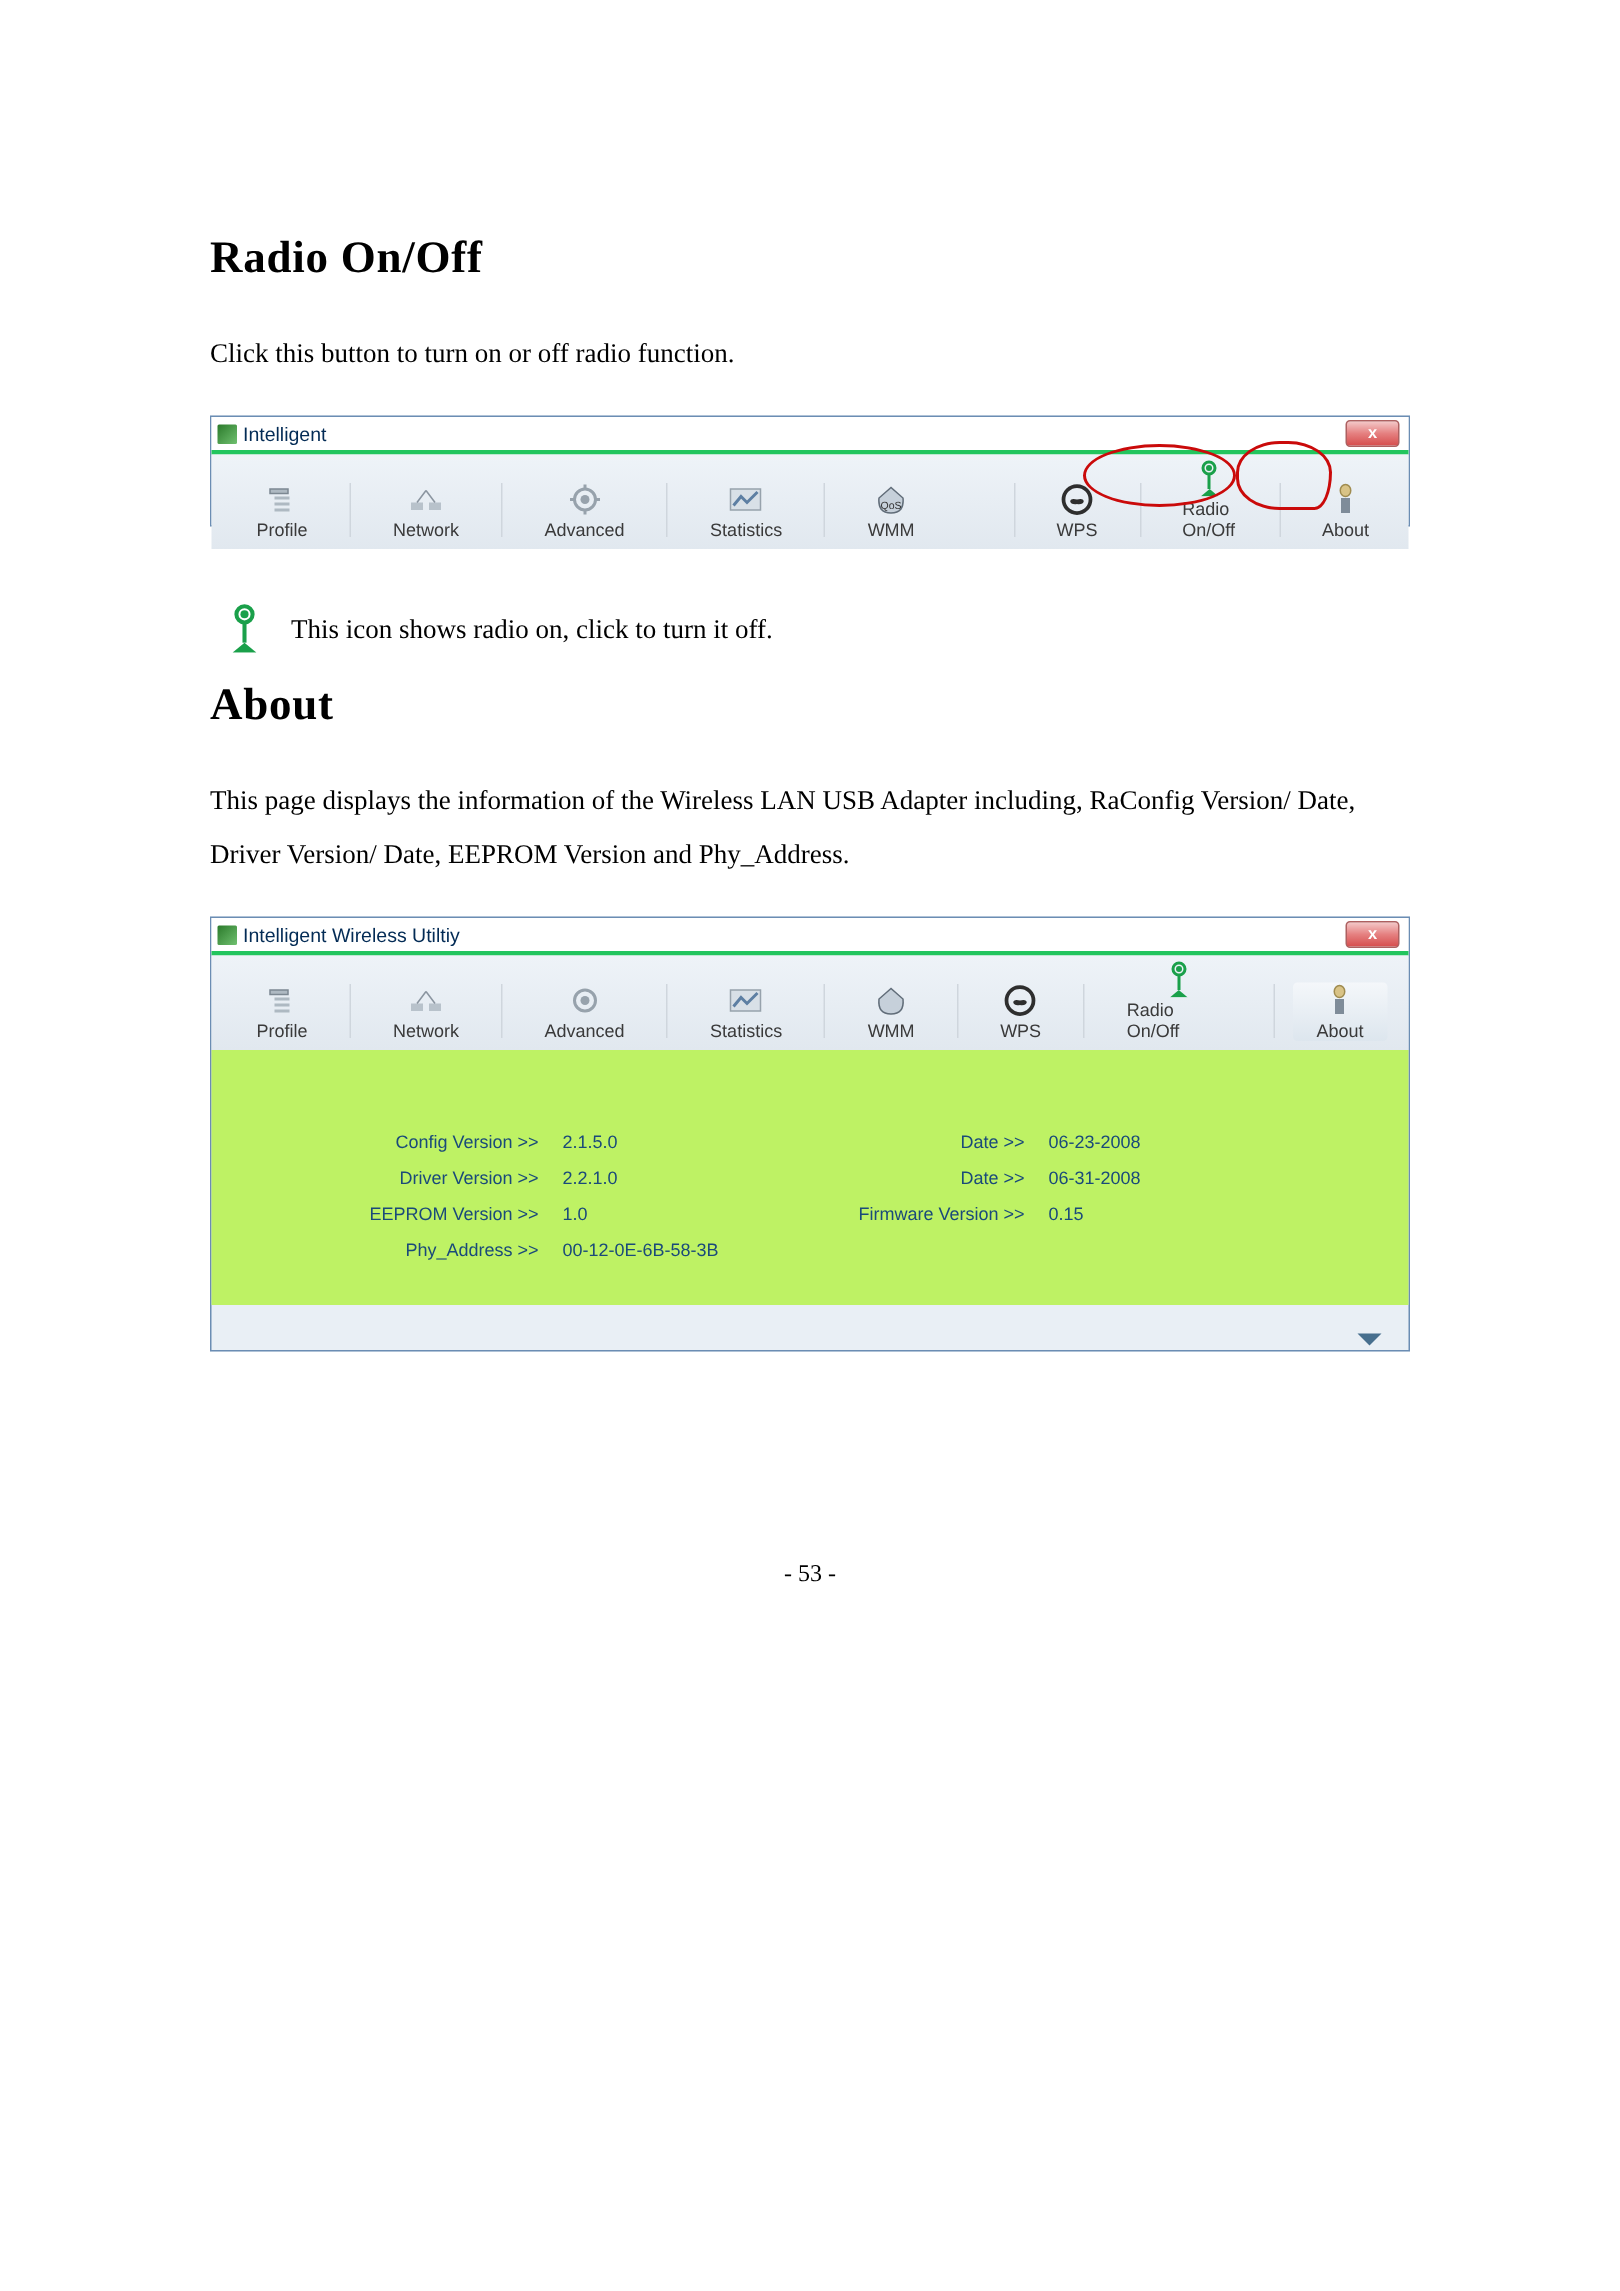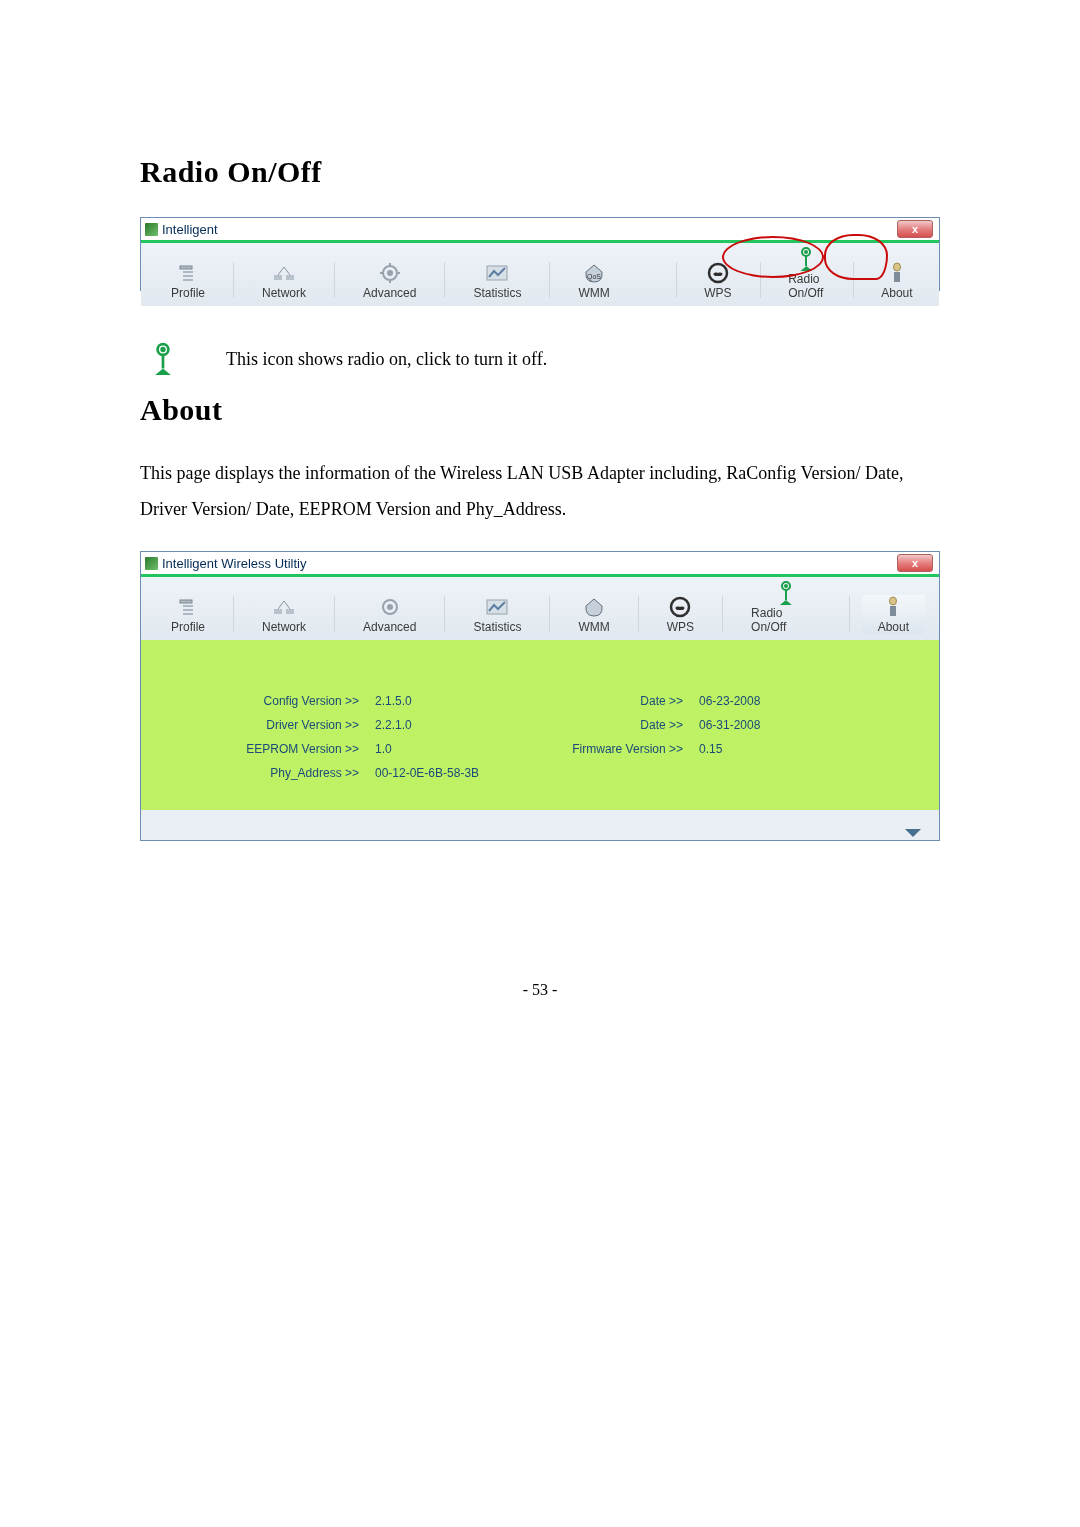--- a/index.html
+++ b/index.html
@@ -138,21 +138,20 @@
   .val1  { width: 148px; }
   .lbl2  { width: 160px; text-align: right; padding-right: 16px; }
   .val2  { width: 120px; }
   
   .legend {
     display: flex;
     align-items: center;
     margin-bottom: 22px;
     font-family: "Times New Roman", serif;
     font-size: 18px;
-    gap: 32px;
   }
   .legend .slot {
     width: 46px;
     display: flex;
     align-items: center;
     justify-content: center;
     margin-right: 8px;
   }
   
   .radio-icon {
@@ -186,20 +185,21 @@
     border-radius:1px;
     vertical-align:middle;
   }
 </style>
 </head>
 <body>
 
 <div class="page">
 
   <h1 class="section">Radio On/Off</h1>
+  <p class="body">Click this button to turn on or off radio function.</p>
 
   <div class="appwin short">
     <div class="titlebar">
       <span class="tbicon-logo"></span>
       <span>Intelligent</span>
       <div class="closebtn">
         <span>x</span>
       </div>
     </div>
     <div class="toolbar">

